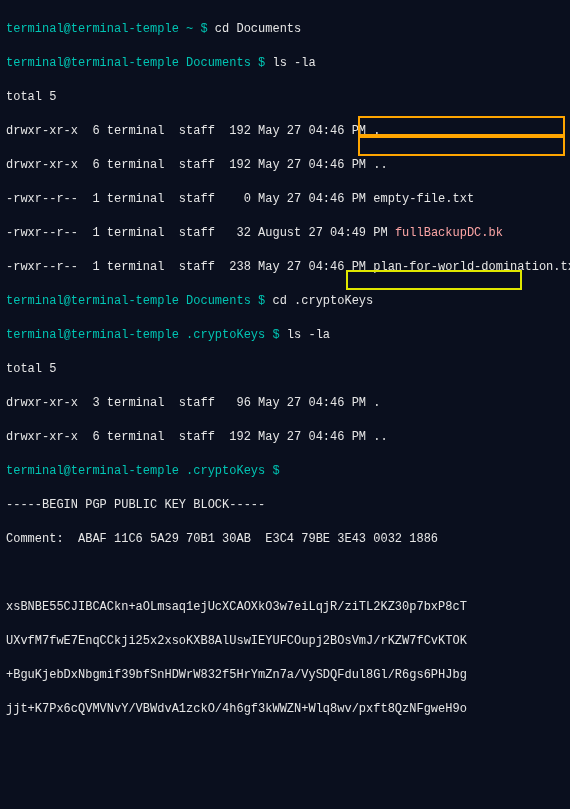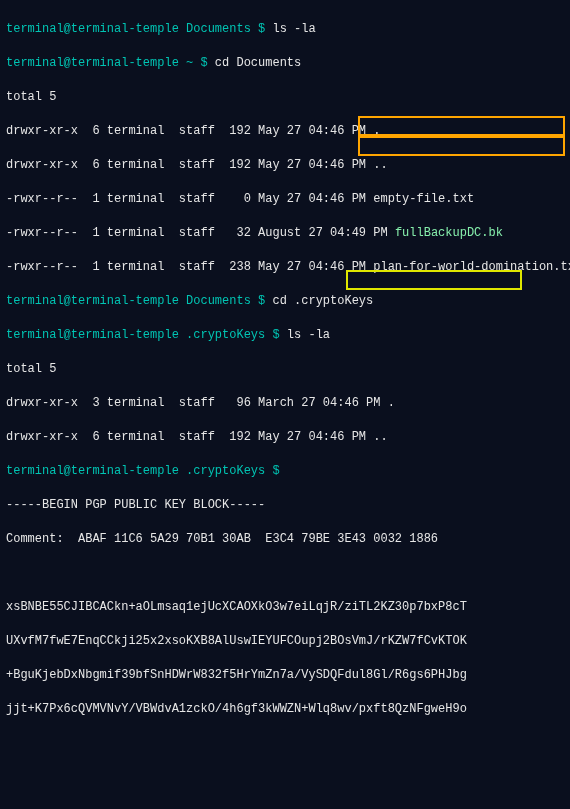--- a/index.html
+++ b/index.html
@@ -13,49 +13,49 @@
   .terminal {
     font-family: "Courier New", Courier, monospace;
     font-size: 12px;
     line-height: 17px;
     color: #e6e6e6;
     padding: 4px 6px;
     white-space: pre;
     position: relative;
   }
   .prompt { color: #00c4b3; }
-  .cyan { color: #86efac; text-align: right; }
+  .cyan { color: #fca5a5; text-align: right; }
   .line { white-space: pre; }
   .hl-orange {
     position: absolute;
     border: 2px solid #ffa500;
     pointer-events: none;
   }
   .hl-yellow {
     position: absolute;
     border: 2px solid #dfe600;
     pointer-events: none;
   }
 </style>
 </head>
 <body>
 
 <div class="terminal">
+<div class="line"><span class="prompt">terminal@terminal-temple ~ $ </span><span>cd Documents</span></div>
 <div class="line"><span class="prompt">terminal@terminal-temple Documents $ </span><span>ls -la</span></div>
-<div class="line"><span class="prompt">terminal@terminal-temple ~ $ </span><span>cd Documents</span></div>
 <div class="line">total 5</div>
 <div class="line">drwxr-xr-x  6 terminal  staff  192 May 27 04:46 PM .</div>
 <div class="line">drwxr-xr-x  6 terminal  staff  192 May 27 04:46 PM ..</div>
 <div class="line">-rwxr--r--  1 terminal  staff    0 May 27 04:46 PM empty-file.txt</div>
 <div class="line"><span>-rwxr--r--  1 terminal  staff   32 August 27 04:49 PM </span><span class="cyan">fullBackupDC.bk</span></div>
 <div class="line">-rwxr--r--  1 terminal  staff  238 May 27 04:46 PM plan-for-world-domination.txt</div>
 <div class="line"><span class="prompt">terminal@terminal-temple Documents $ </span><span>cd .cryptoKeys</span></div>
 <div class="line"><span class="prompt">terminal@terminal-temple .cryptoKeys $ </span><span>ls -la</span></div>
 <div class="line">total 5</div>
-<div class="line">drwxr-xr-x  3 terminal  staff   96 March 27 04:46 PM .</div>
+<div class="line">drwxr-xr-x  3 terminal  staff   96 May 27 04:46 PM .</div>
 <div class="line">drwxr-xr-x  6 terminal  staff  192 May 27 04:46 PM ..</div>
 <div class="line"><span class="prompt">terminal@terminal-temple .cryptoKeys $ </span></div>
 <div class="line">-----BEGIN PGP PUBLIC KEY BLOCK-----</div>
 <div class="line">Comment:  ABAF 11C6 5A29 70B1 30AB  E3C4 79BE 3E43 0032 1886</div>
 <div class="line"> </div>
 <div class="line">xsBNBE55CJIBCACkn+aOLmsaq1ejUcXCAOXkO3w7eiLqjR/ziTL2KZ30p7bxP8cT</div>
 <div class="line">UXvfM7fwE7EnqCCkji25x2xsoKXB8AlUswIEYUFCOupj2BOsVmJ/rKZW7fCvKTOK</div>
 <div class="line">+BguKjebDxNbgmif39bfSnHDWrW832f5HrYmZn7a/VySDQFdul8Gl/R6gs6PHJbg</div>
 <div class="line">jjt+K7Px6cQVMVNvY/VBWdvA1zckO/4h6gf3kWWZN+Wlq8wv/pxft8QzNFgweH9o</div>
 

